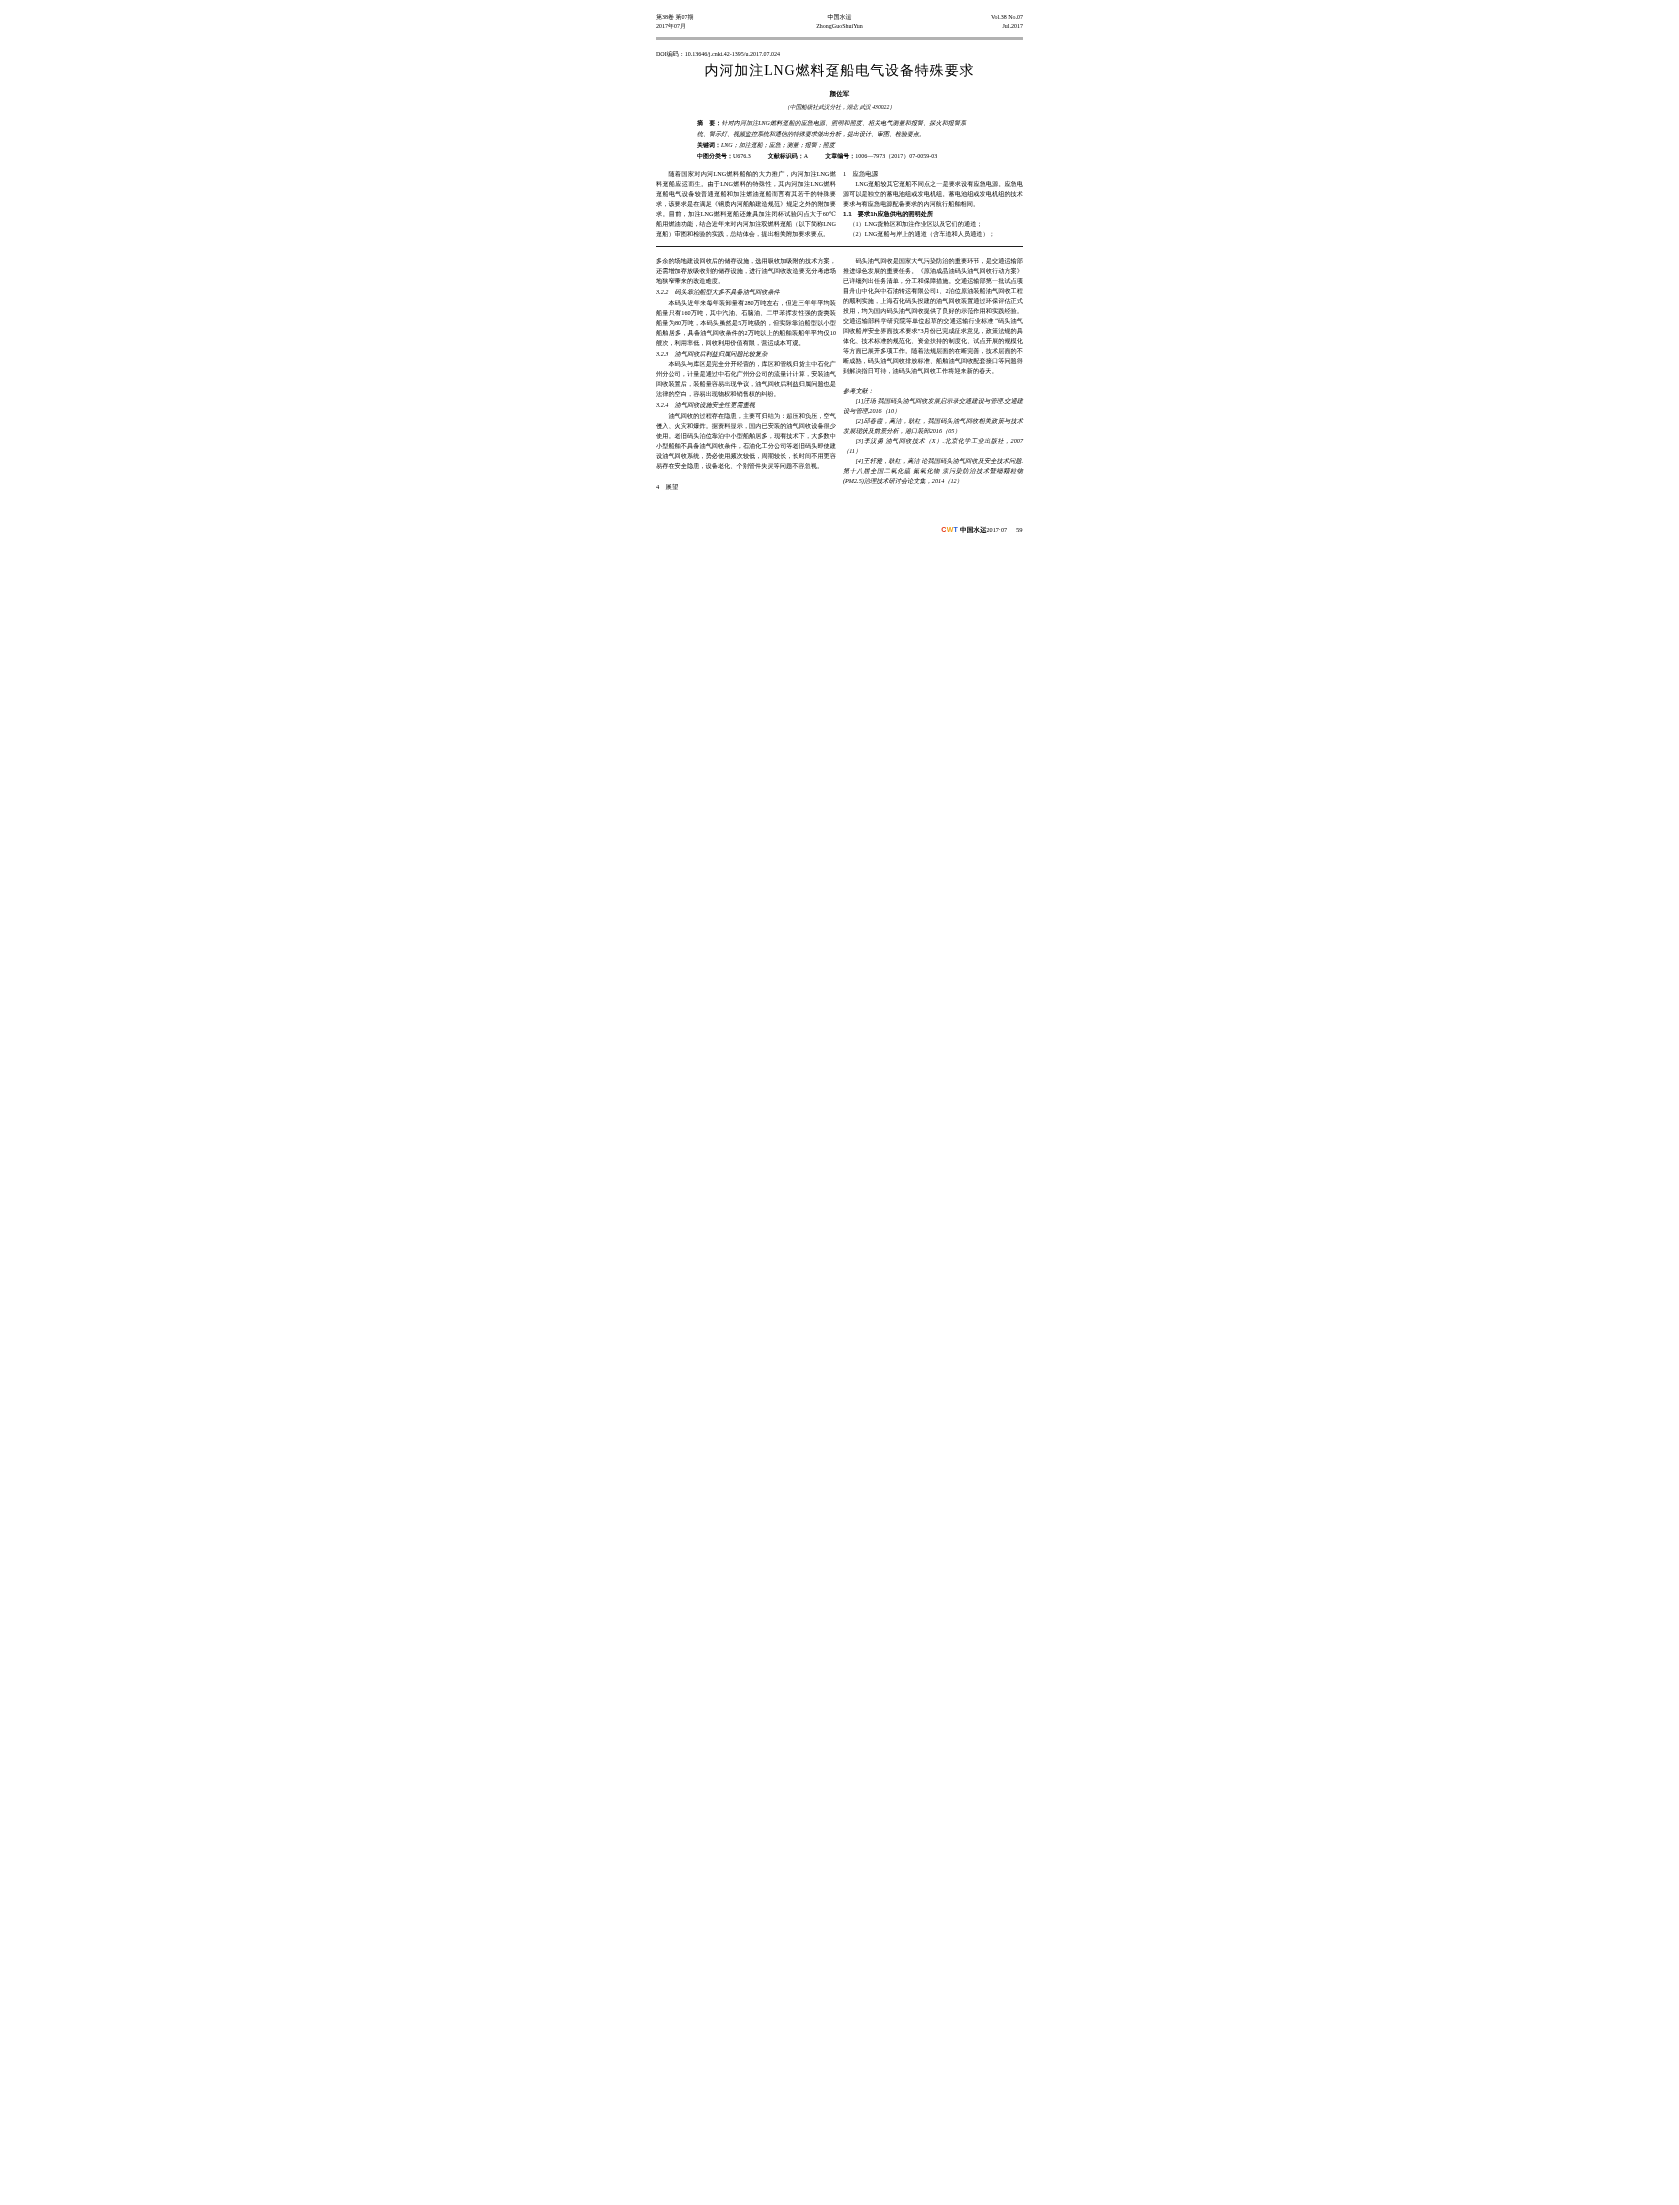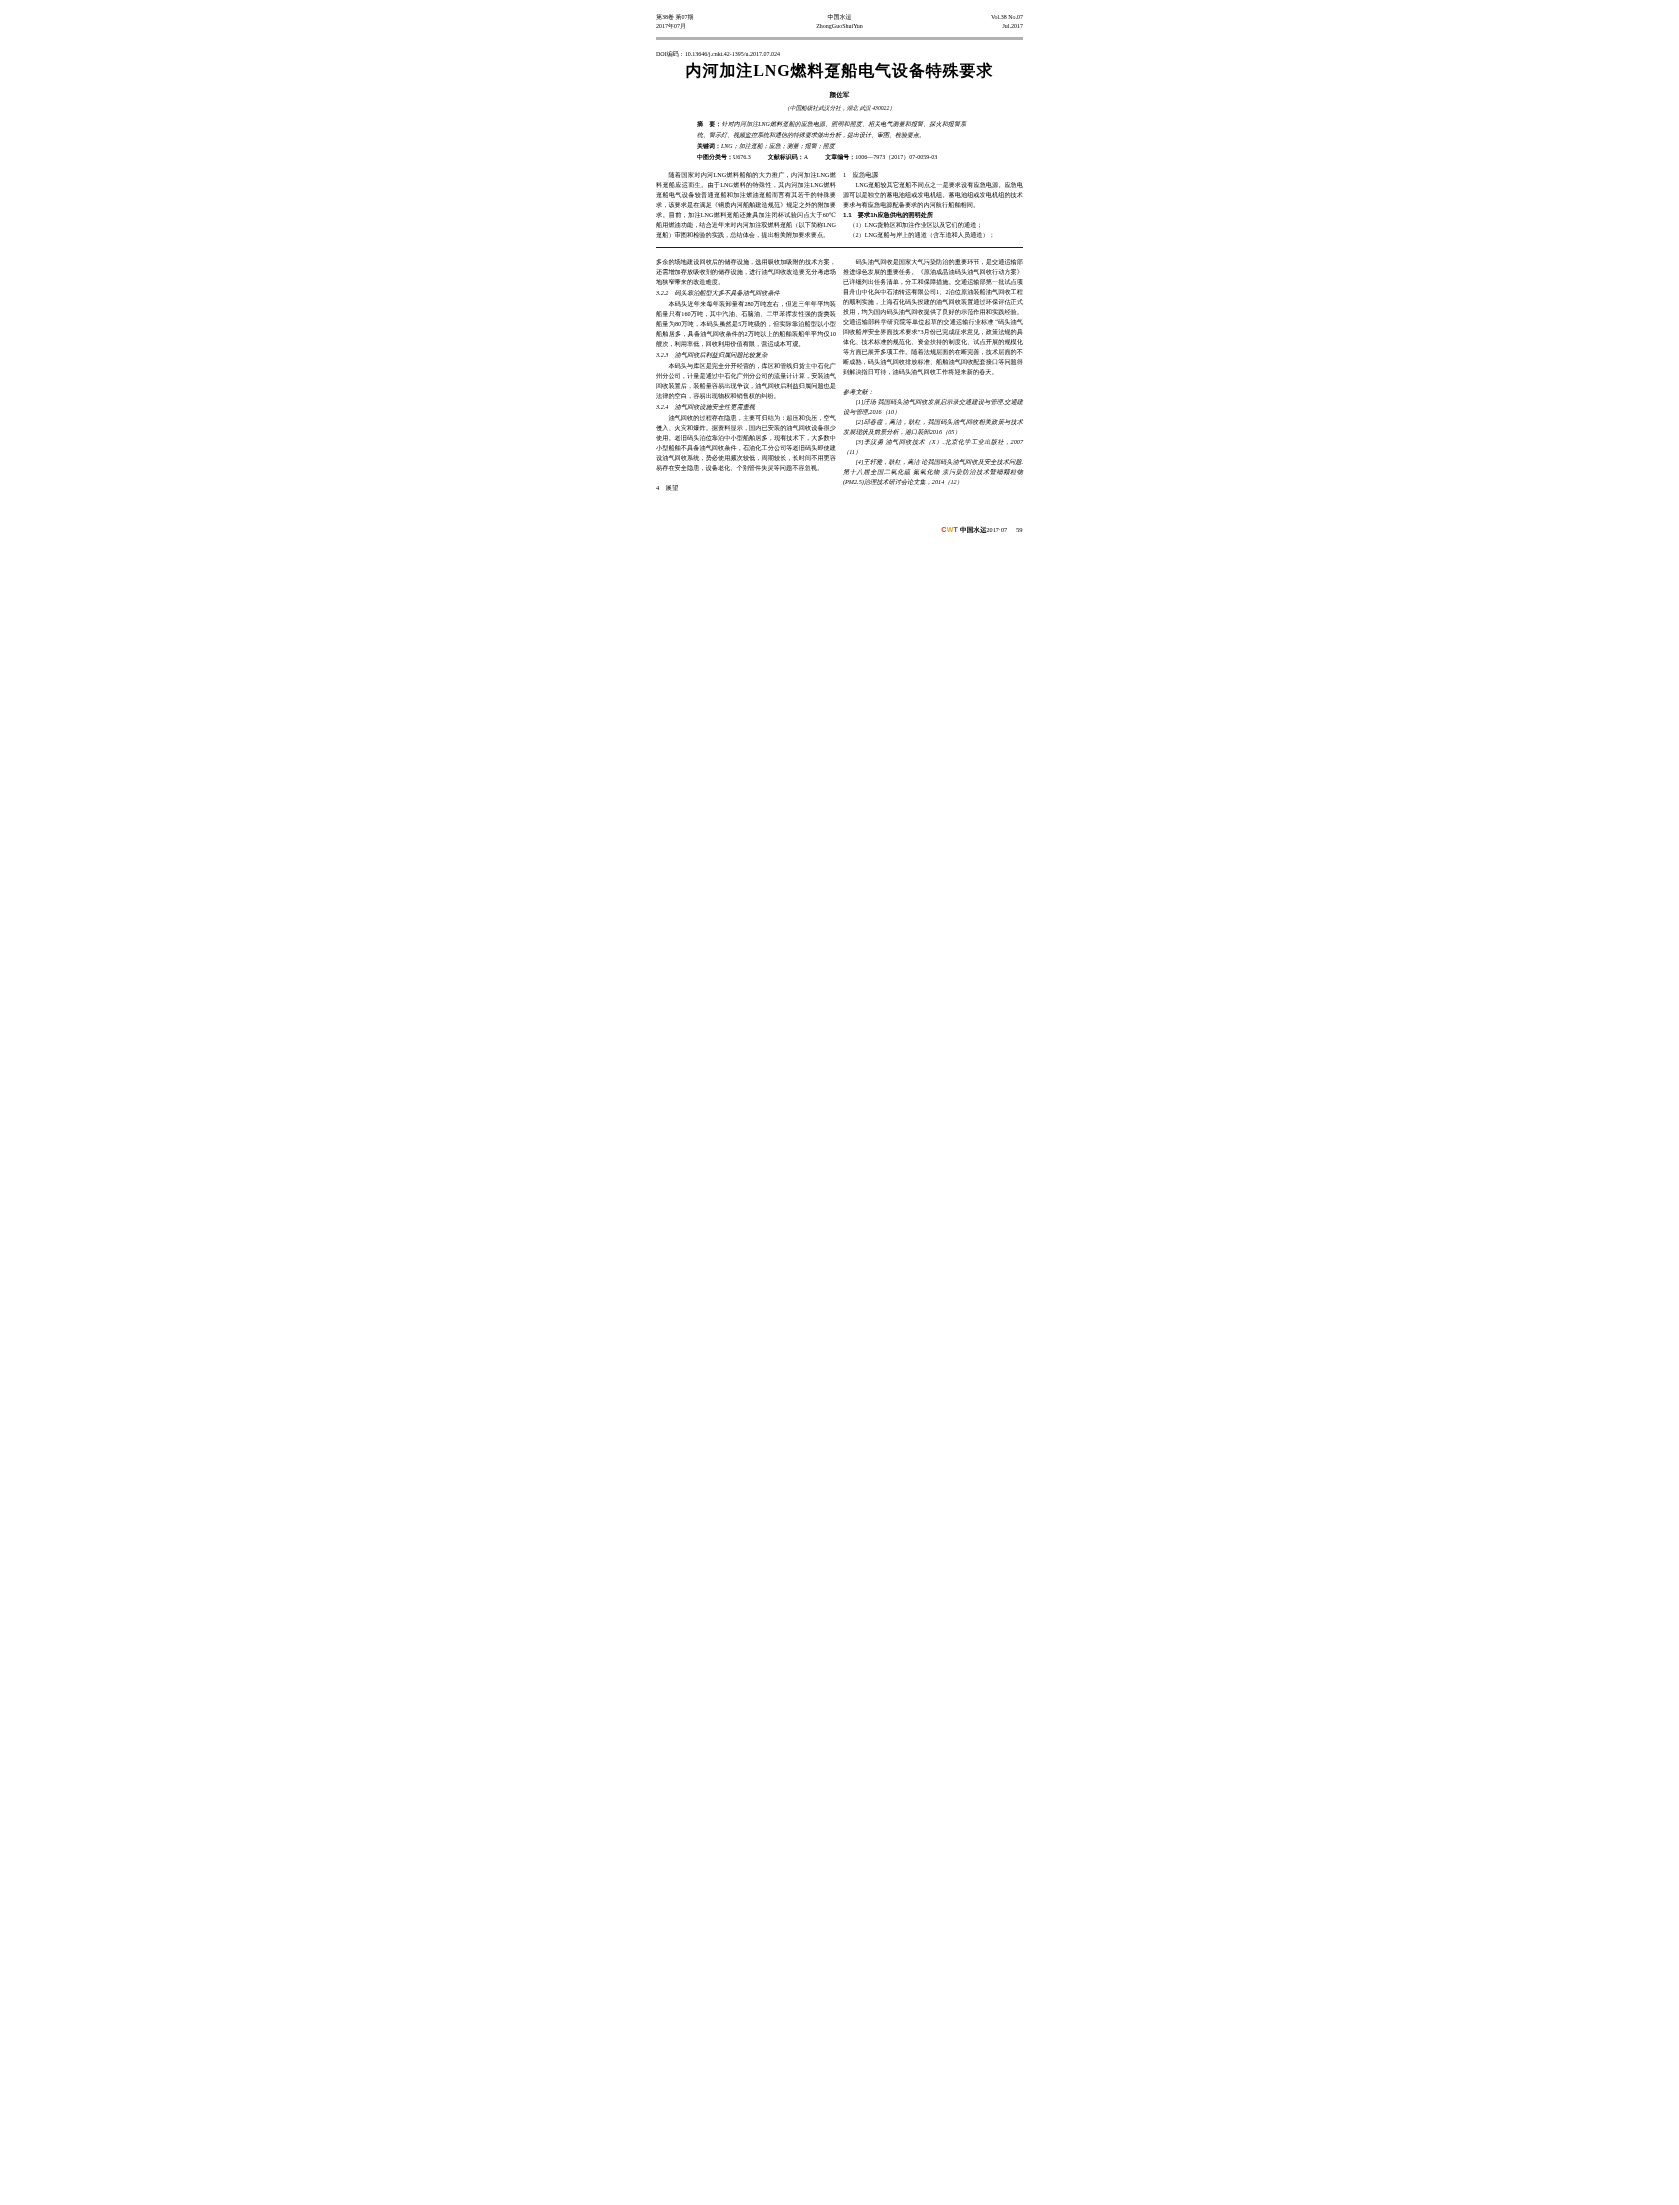--- a/index.html
+++ b/index.html
@@ -18,21 +18,21 @@
   .jheader{display:flex;justify-content:space-between;font-size:6px;line-height:8.8px;}
   .jheader .hc{text-align:center;flex:1;}
   .jheader .hl{width:75px;text-align:left;}
   .jheader .hr{width:75px;text-align:right;}
   .gray-bar{height:2.6px;background:#b2b2b2;margin-top:6.2px;}
 
   .doi-line{margin-top:10.6px;font-size:6px;line-height:8.4px;}
 
   .title{
     margin-top:3.5px;text-align:center;
-    font-size:16px;font-weight:bold;line-height:18.5px;letter-spacing:0.9px;
+    font-size:14px;font-weight:normal;line-height:18.5px;letter-spacing:0.9px;
   }
   .author{margin-top:5.3px;text-align:center;font-size:6.6px;font-weight:bold;line-height:8.8px;
     font-family:"Liberation Sans","DejaVu Sans",sans-serif;}
   .affiliation{margin-top:4.4px;text-align:center;font-size:5.7px;line-height:8px;font-style:italic;}
 
   
   .meta-block{margin:7px 0 0 41px;width:269px;font-size:6px;line-height:11px;text-align:justify;}
   .lab{font-weight:bold;font-style:normal;font-family:"Liberation Sans","DejaVu Sans",sans-serif;}
   .kai{font-style:italic;}
   .meta-row{margin:0;}

